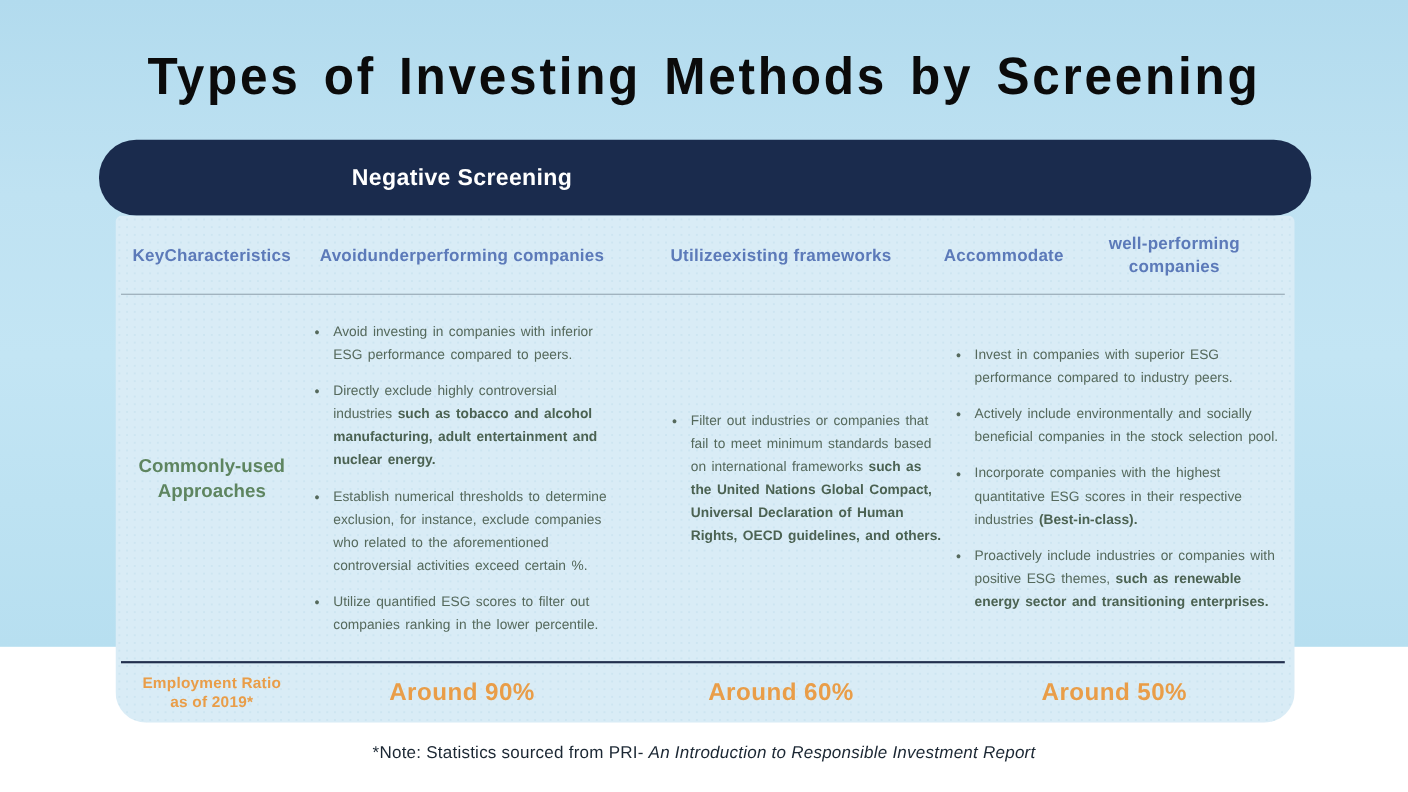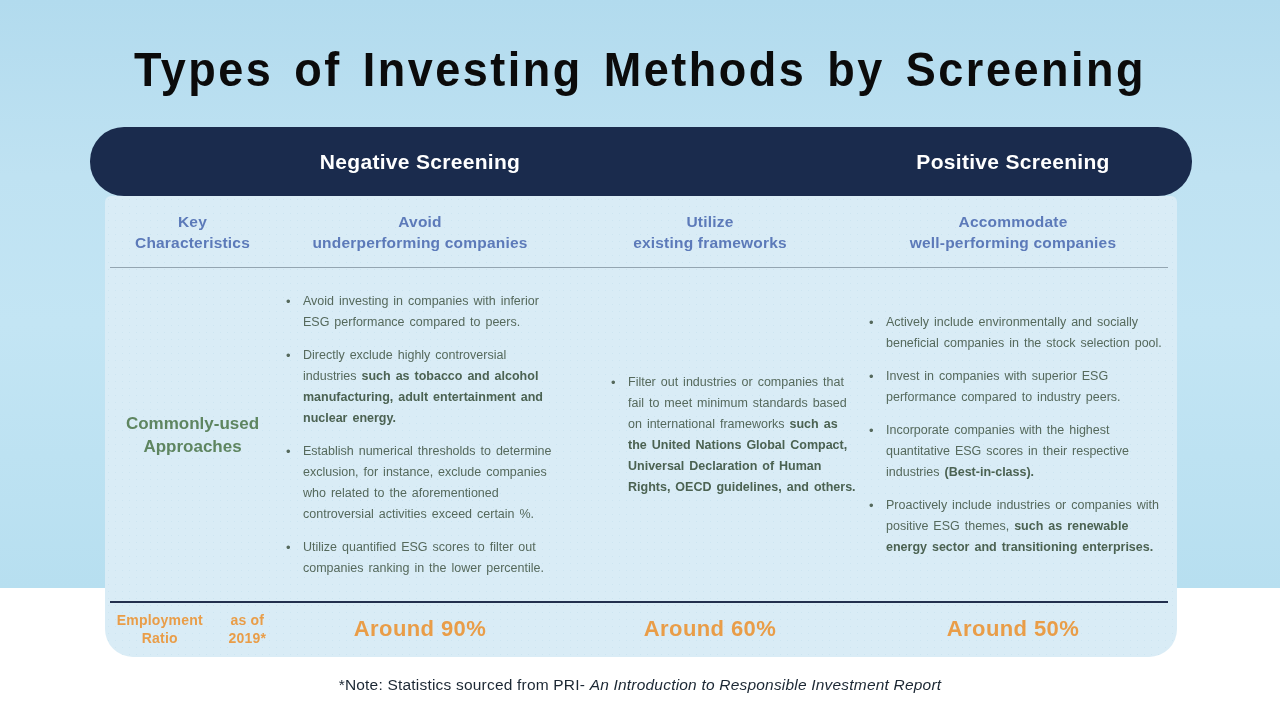--- a/index.html
+++ b/index.html
@@ -63,21 +63,20 @@
     border-radius: 6px 6px 28px 28px;
     background-image: radial-gradient(#cde5f1 0.8px, transparent 0.8px);
     background-size: 7px 7px;
   }
   
   .kc {
     position: absolute;
     top: 196px;
     height: 72px;
     display: flex;
-    flex-direction: column;
     align-items: center;
     justify-content: center;
     color: #5c7ab9;
     font-weight: bold;
     font-size: 15.5px;
     line-height: 21px;
     text-align: center;
     letter-spacing: 0.2px;
   }
   .kc.lbl { left: 105px; width: 175px; }
@@ -139,21 +138,21 @@
     color: #55695c;
     font-size: 13px;
   }
   .bullets .b { font-weight: bold; color: #4b6252; }
   
   .emp {
     position: absolute;
     top: 603px;
     height: 52px;
     display: flex;
-    flex-direction: row;
+    flex-direction: column;
     align-items: center;
     justify-content: center;
     color: #e99d48;
     font-weight: bold;
     text-align: center;
   }
   .emp.lbl { left: 105px; width: 175px; font-size: 14px; line-height: 18px; letter-spacing: 0.2px; }
   .emp.val { font-size: 22px; letter-spacing: 0.4px; }
   .emp.c1 { left: 282px; width: 276px; }
   .emp.c2 { left: 570px; width: 280px; }
@@ -173,21 +172,20 @@
 </style>
 </head>
 <body>
 
 <div class="slide">
 
   <div class="title">Types of Investing Methods by Screening</div>
 
   <div class="header-bar">
     <div class="hcell c1">Negative Screening</div>
-    <div class="hcell c3">Positive Screening</div>
   </div>
 
   <div class="panel"></div>
 
   <div class="kc lbl">
     <span>Key</span>
     <span>Characteristics</span>
   </div>
   <div class="kc c1">
     <span>Avoid</span>
@@ -219,22 +217,22 @@
   </div>
 
   <div class="bullets c2">
     <ul>
       <li><span>Filter out industries or companies that fail to meet minimum standards based on international frameworks </span><span class="b">such as the United Nations Global Compact, Universal Declaration of Human Rights, OECD guidelines, and others.</span></li>
     </ul>
   </div>
 
   <div class="bullets c3">
     <ul>
+      <li><span>Invest in companies with superior ESG performance compared to industry peers.</span><span class="b"></span></li>
       <li><span>Actively include environmentally and socially beneficial companies in the stock selection pool.</span><span class="b"></span></li>
-      <li><span>Invest in companies with superior ESG performance compared to industry peers.</span><span class="b"></span></li>
       <li><span>Incorporate companies with the highest quantitative ESG scores in their respective industries </span><span class="b">(Best-in-class).</span></li>
       <li><span>Proactively include industries or companies with positive ESG themes, </span><span class="b">such as renewable energy sector and transitioning enterprises.</span></li>
     </ul>
   </div>
 
   <div class="sep2"></div>
 
   <div class="emp lbl">
     <span>Employment Ratio</span>
     <span>as of 2019*</span>

